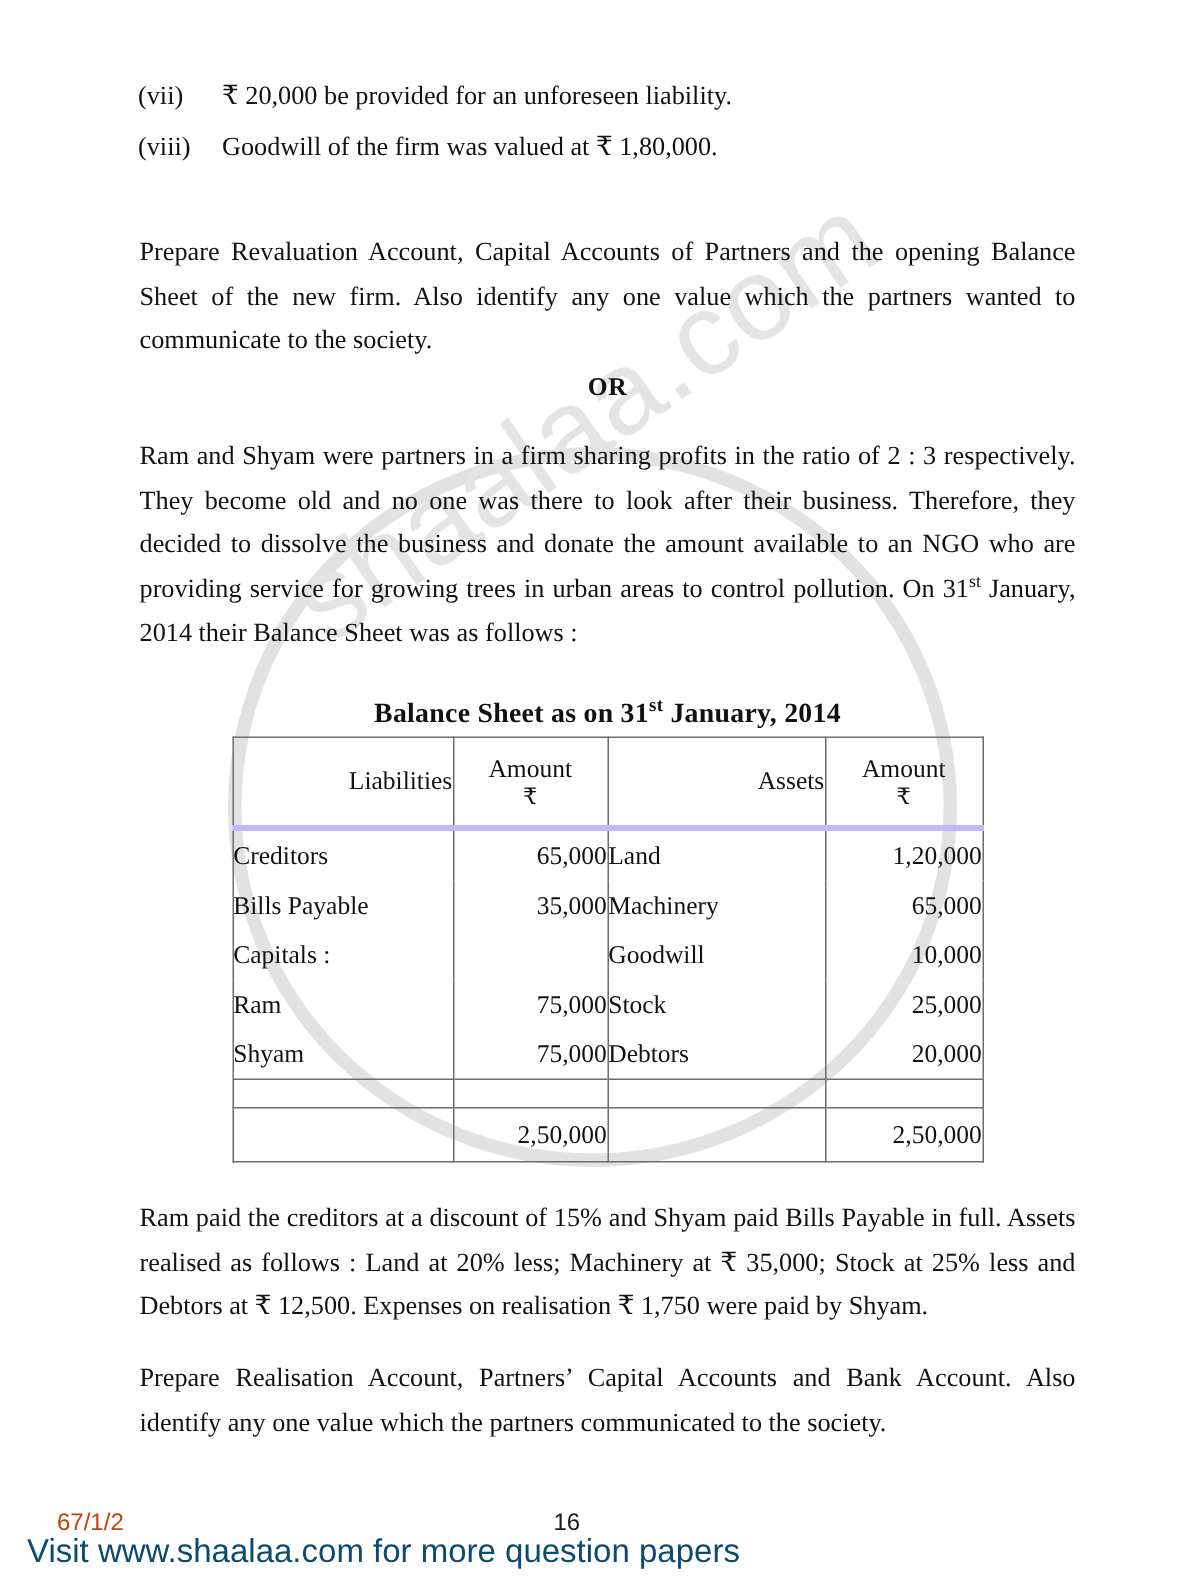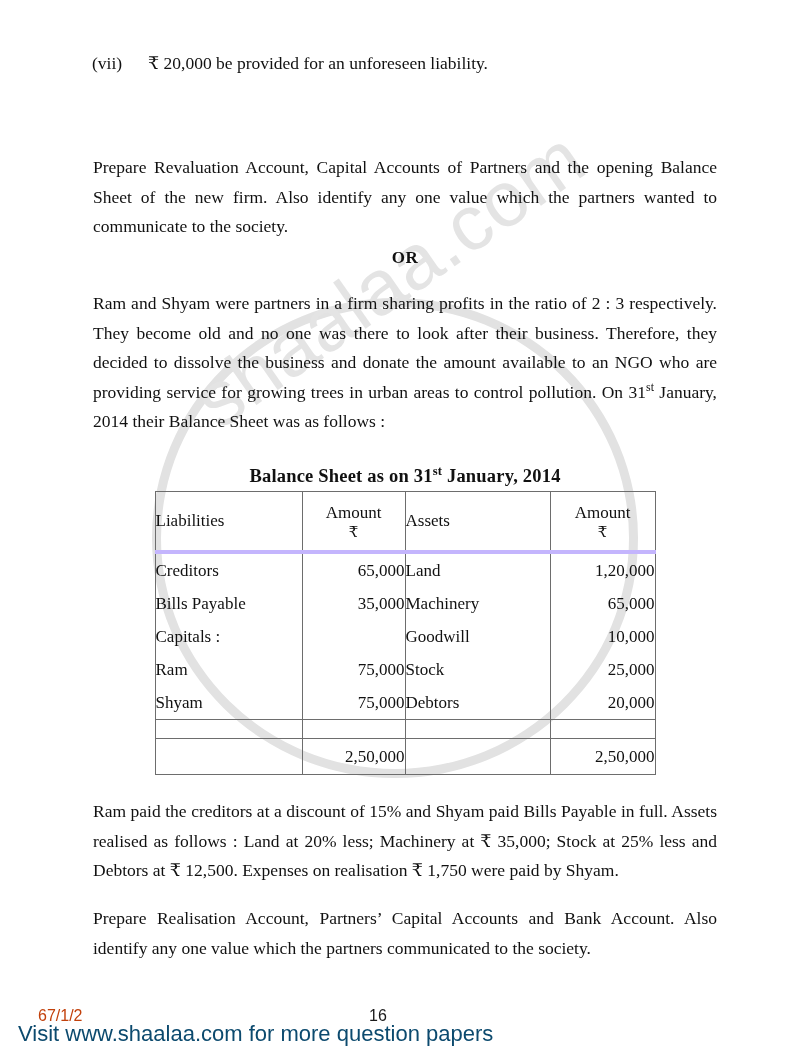--- a/index.html
+++ b/index.html
@@ -123,21 +123,21 @@
   .col-c { width: 145px; }
   .col-d { width: 105px; }
 
   .hd {
     height: 58px;
     text-align: center;
     font-size: 17px;
   }
   .hd .hd-inner { display: block; line-height: 22px; }
   .hd-left {
-    text-align: left;
+    text-align: right;
     padding-left: 10px;
   }
   .rupee { display: block; font-size: 15px; line-height: 16px; }
 
   .cellpad-l { padding: 0 0 0 10px; text-align: left; }
   .cellpad-r { padding: 0 12px 0 0; text-align: right; }
 
   .body-row td { height: 33px; }
   .indent { padding-left: 46px; }
 
@@ -184,20 +184,24 @@
   <div id="wm-circle"></div>
   <div id="wm-text">shaalaa.com</div>
 </div>
 
 <div id="page">
 
   <div class="content item-list" style="top:46px;">
     <div class="item">
       <span class="item-num">(vii)</span>
       <span class="item-text">₹ 20,000 be provided for an unforeseen liability.</span>
+    </div>
+    <div class="item">
+      <span class="item-num">(viii)</span>
+      <span class="item-text">Goodwill of the firm was valued at ₹ 1,80,000.</span>
     </div>
   </div>
 
   <div class="content" style="top:152px;">
     <p class="para">Prepare Revaluation Account, Capital Accounts of Partners and the opening Balance Sheet of the new firm. Also identify any one value which the partners wanted to communicate to the society.</p>
   </div>
 
   <div class="content or-line" style="top:248px;">OR</div>
 
   <div class="content" style="top:288px;">

